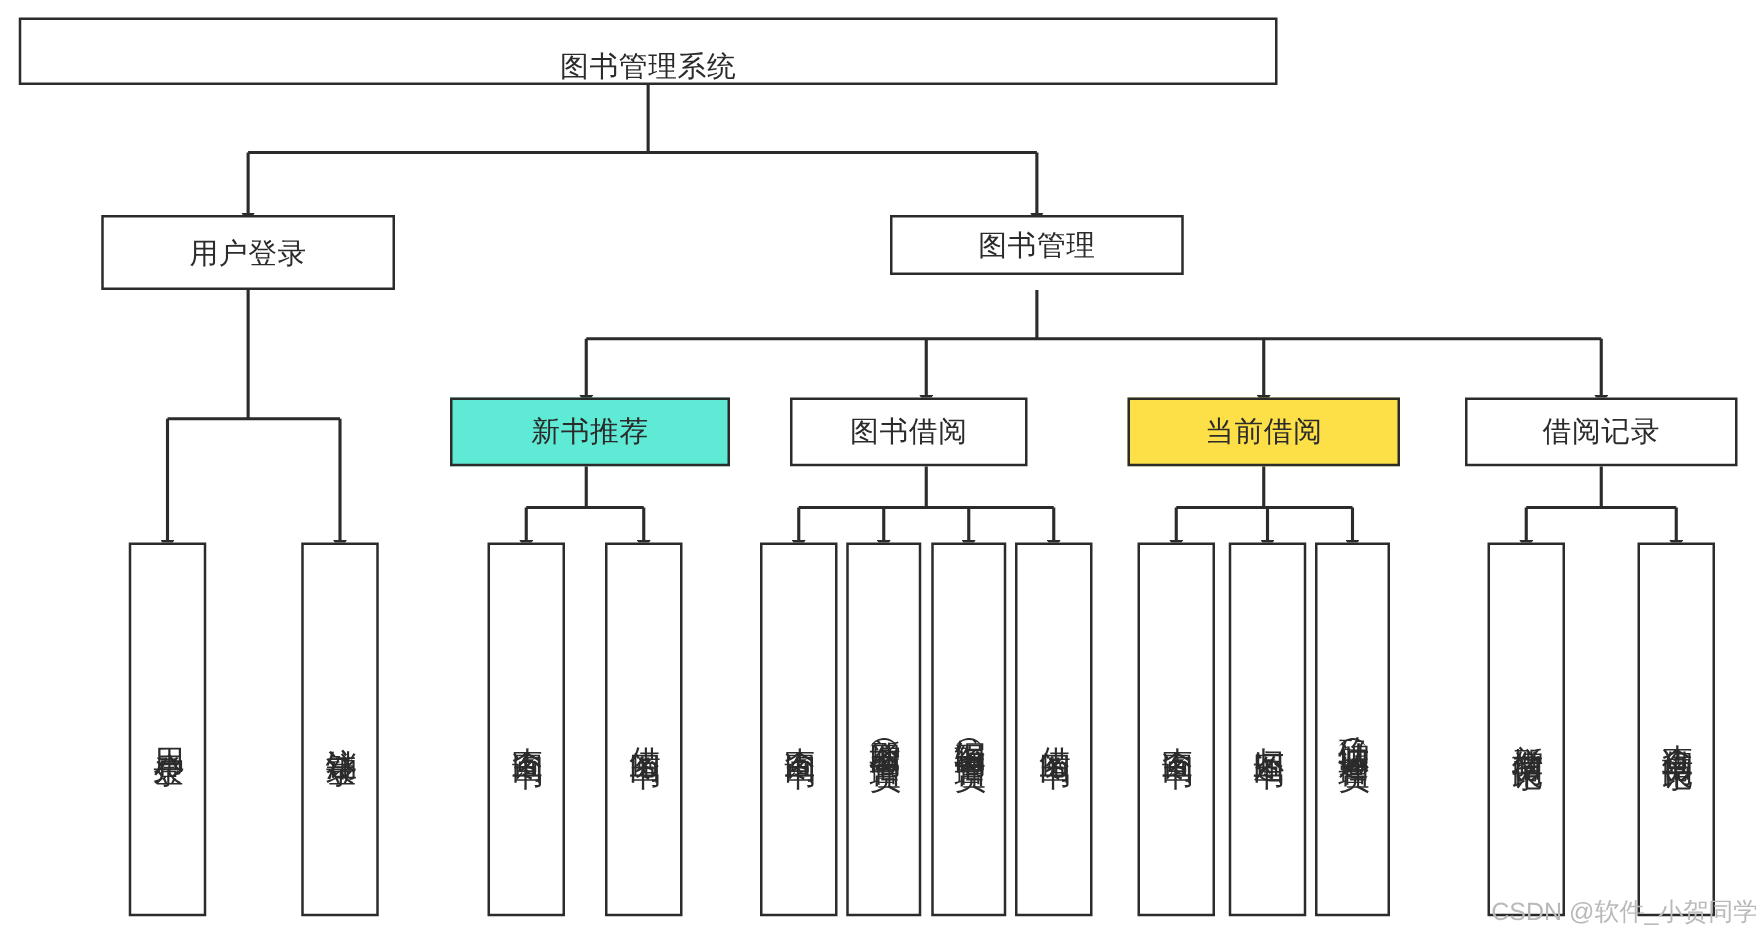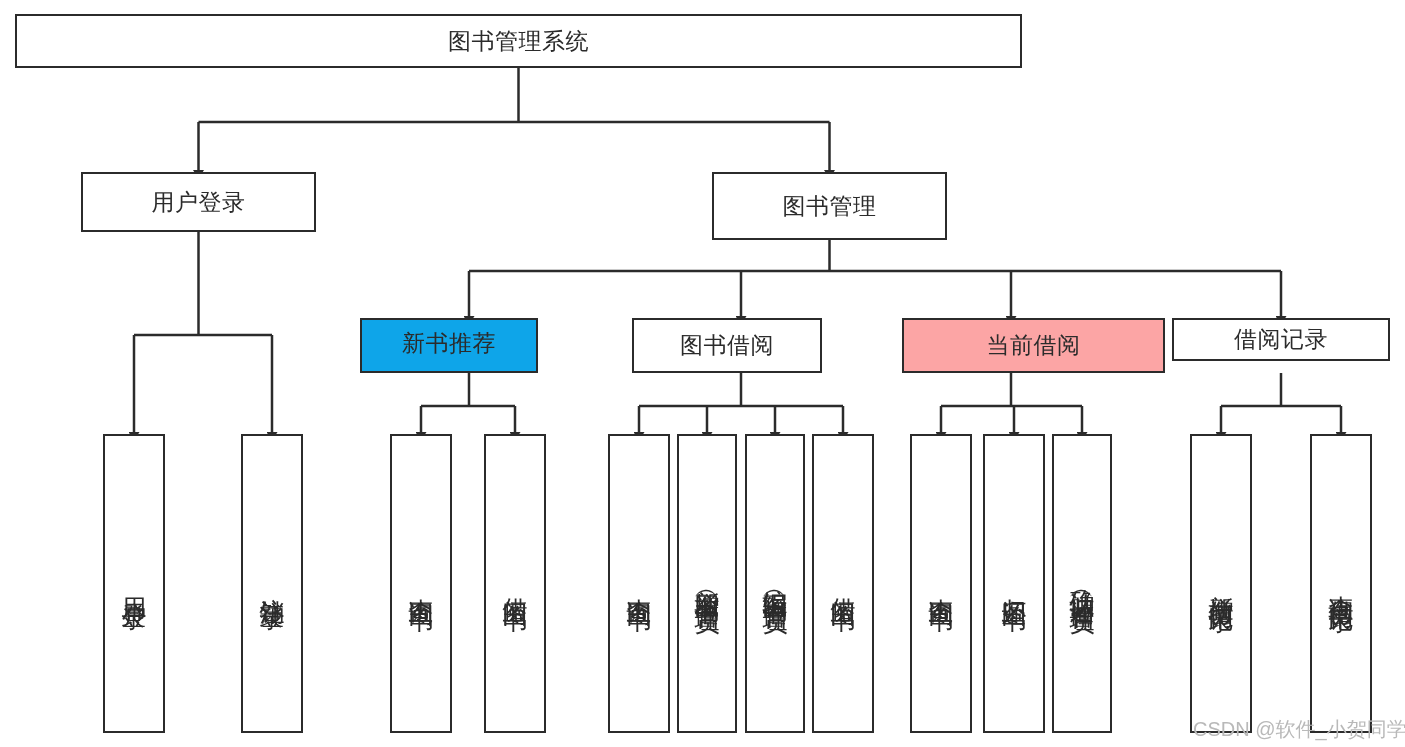--- a/index.html
+++ b/index.html
@@ -111,39 +111,39 @@
         <line x1="1014" y1="406" x2="1014" y2="433" stroke="#2b2b2b" stroke-width="2.5" marker-end="url(#arrowhead)"></line>
         <line x1="1082" y1="406" x2="1082" y2="433" stroke="#2b2b2b" stroke-width="2.5" marker-end="url(#arrowhead)"></line>
         <line x1="1281" y1="373" x2="1281" y2="406" stroke="#2b2b2b" stroke-width="2.5"></line>
         <line x1="1221" y1="406" x2="1341" y2="406" stroke="#2b2b2b" stroke-width="2.5"></line>
         <line x1="1221" y1="406" x2="1221" y2="433" stroke="#2b2b2b" stroke-width="2.5" marker-end="url(#arrowhead)"></line>
         <line x1="1341" y1="406" x2="1341" y2="433" stroke="#2b2b2b" stroke-width="2.5" marker-end="url(#arrowhead)"></line>
       </g>
   </svg>
 
   <div id="node-layer">
-      <div class="node horizontal root" style="left: 15px; top: 14px; width: 1007px; height: 54px; border-color: rgb(43, 43, 43); background: rgb(255, 255, 255);">
+      <div class="node horizontal root" style="left: 15px; top: 14px; width: 1007px; height: 54px; border-color: rgb(43, 43, 43); background: rgb(255, 255, 255); align-items: flex-end;">
         <span class="node-label" style="color: rgb(43, 43, 43);">图书管理系统</span>
       </div>
       <div class="node horizontal" style="left: 81px; top: 172px; width: 235px; height: 60px; border-color: rgb(43, 43, 43); background: rgb(255, 255, 255);">
         <span class="node-label" style="color: rgb(43, 43, 43);">用户登录</span>
       </div>
-      <div class="node horizontal" style="left: 712px; top: 172px; width: 235px; height: 68px; border-color: rgb(43, 43, 43); background: rgb(255, 255, 255);">
+      <div class="node horizontal" style="left: 712px; top: 172px; width: 235px; height: 48px; border-color: rgb(43, 43, 43); background: rgb(255, 255, 255);">
         <span class="node-label" style="color: rgb(43, 43, 43);">图书管理</span>
       </div>
-      <div class="node horizontal" style="left: 360px; top: 318px; width: 178px; height: 55px; border-color: rgb(43, 43, 43); background: #0ea5e9; font-family: Liberation Mono, monospace;">
+      <div class="node horizontal" style="left: 360px; top: 318px; width: 224px; height: 55px; border-color: rgb(43, 43, 43); background: #5eead4;">
         <span class="node-label" style="color: rgb(43, 43, 43);">新书推荐</span>
       </div>
       <div class="node horizontal" style="left: 632px; top: 318px; width: 190px; height: 55px; border-color: rgb(43, 43, 43); background: rgb(255, 255, 255);">
         <span class="node-label" style="color: rgb(43, 43, 43);">图书借阅</span>
       </div>
-      <div class="node horizontal" style="left: 902px; top: 318px; width: 263px; height: 55px; border-color: rgb(43, 43, 43); background: #fca5a5;">
+      <div class="node horizontal" style="left: 902px; top: 318px; width: 218px; height: 55px; border-color: rgb(43, 43, 43); background: #fde047;">
         <span class="node-label" style="color: rgb(43, 43, 43);">当前借阅</span>
       </div>
-      <div class="node horizontal" style="left: 1172px; top: 318px; width: 218px; height: 43px; border-color: rgb(43, 43, 43); background: rgb(255, 255, 255);">
+      <div class="node horizontal" style="left: 1172px; top: 318px; width: 218px; height: 55px; border-color: rgb(43, 43, 43); background: rgb(255, 255, 255);">
         <span class="node-label" style="color: rgb(43, 43, 43);">借阅记录</span>
       </div>
       <div class="node vertical" style="left: 103px; top: 434px; width: 62px; height: 299px; border-color: rgb(43, 43, 43); background: rgb(255, 255, 255);">
         <span class="node-label" style="color: rgb(43, 43, 43);">用户登录</span>
       </div>
       <div class="node vertical" style="left: 241px; top: 434px; width: 62px; height: 299px; border-color: rgb(43, 43, 43); background: rgb(255, 255, 255);">
         <span class="node-label" style="color: rgb(43, 43, 43);">注销登录</span>
       </div>
       <div class="node vertical" style="left: 390px; top: 434px; width: 62px; height: 299px; border-color: rgb(43, 43, 43); background: rgb(255, 255, 255);">
         <span class="node-label" style="color: rgb(43, 43, 43);">查询图书</span>

